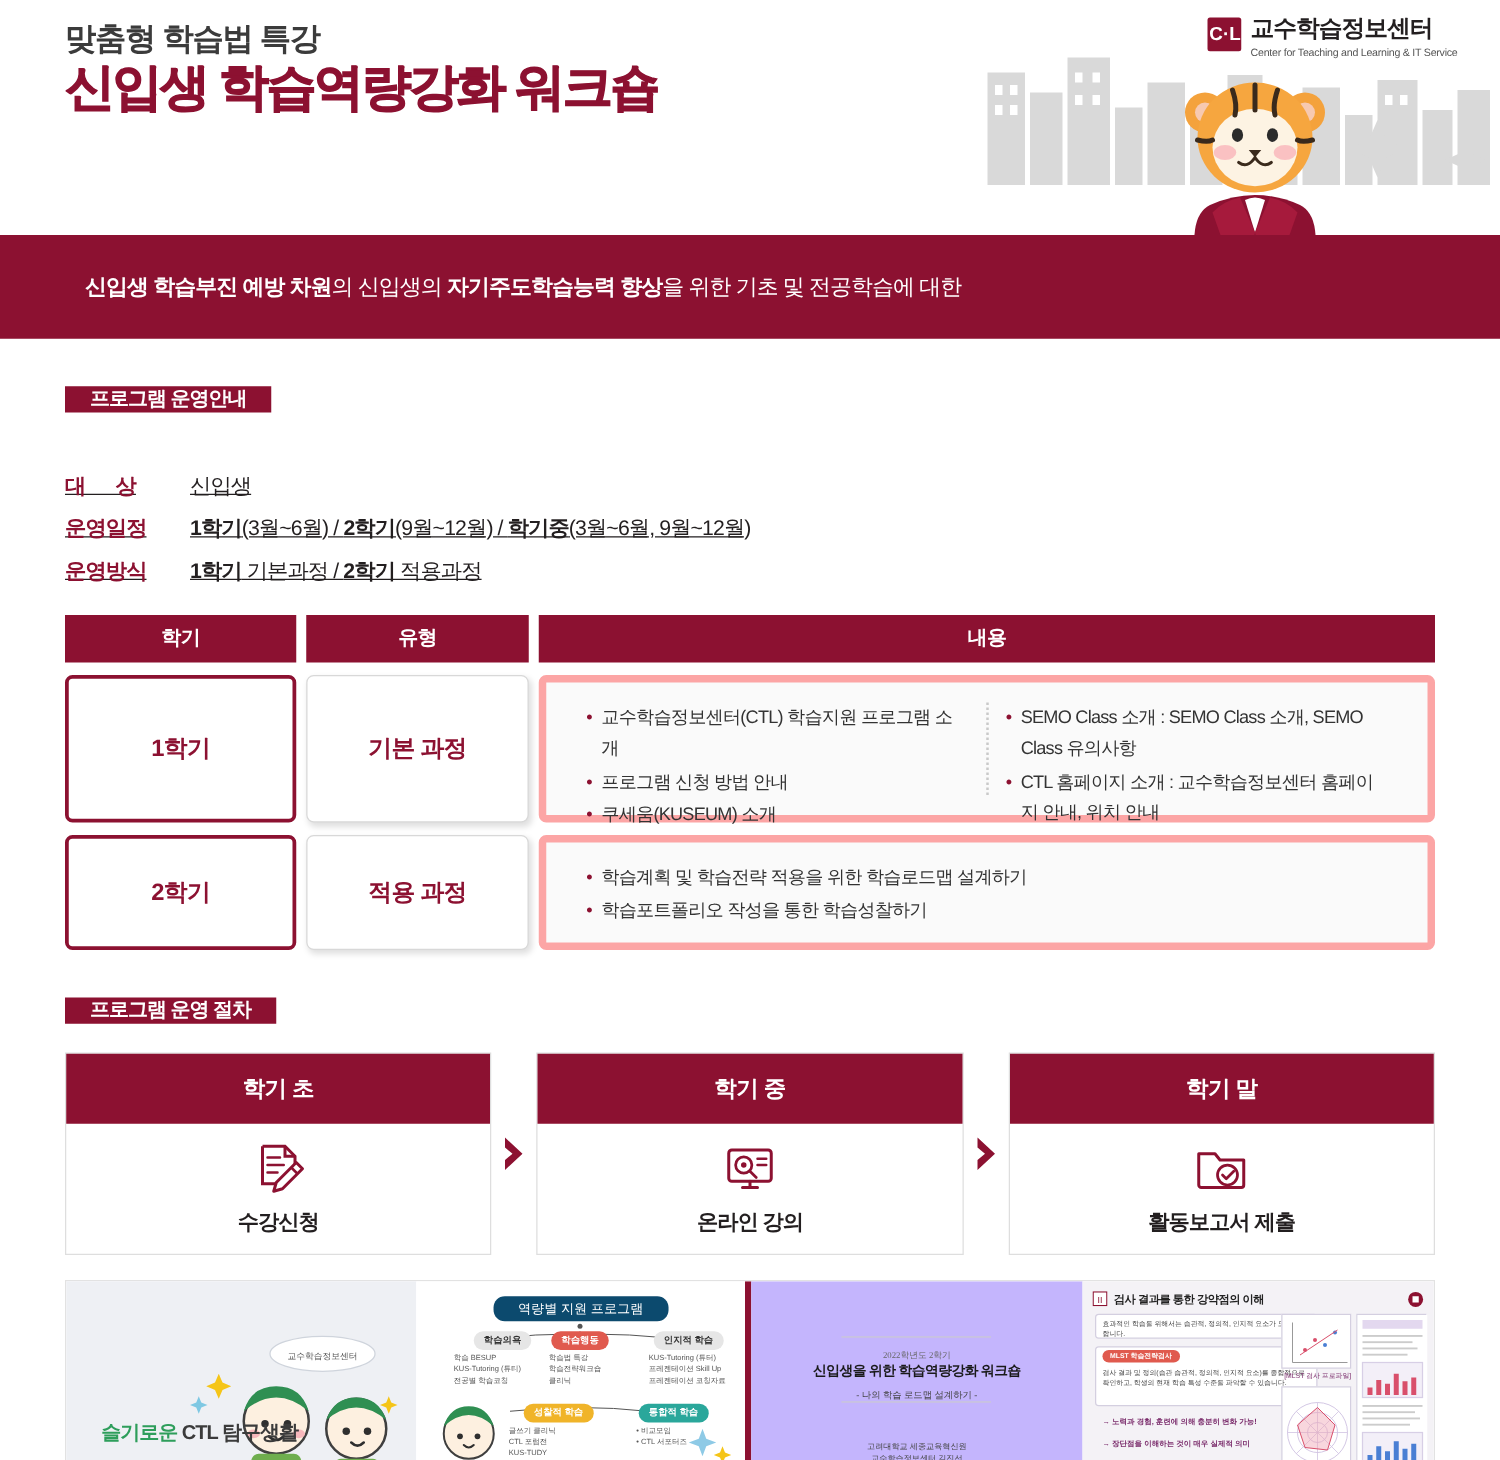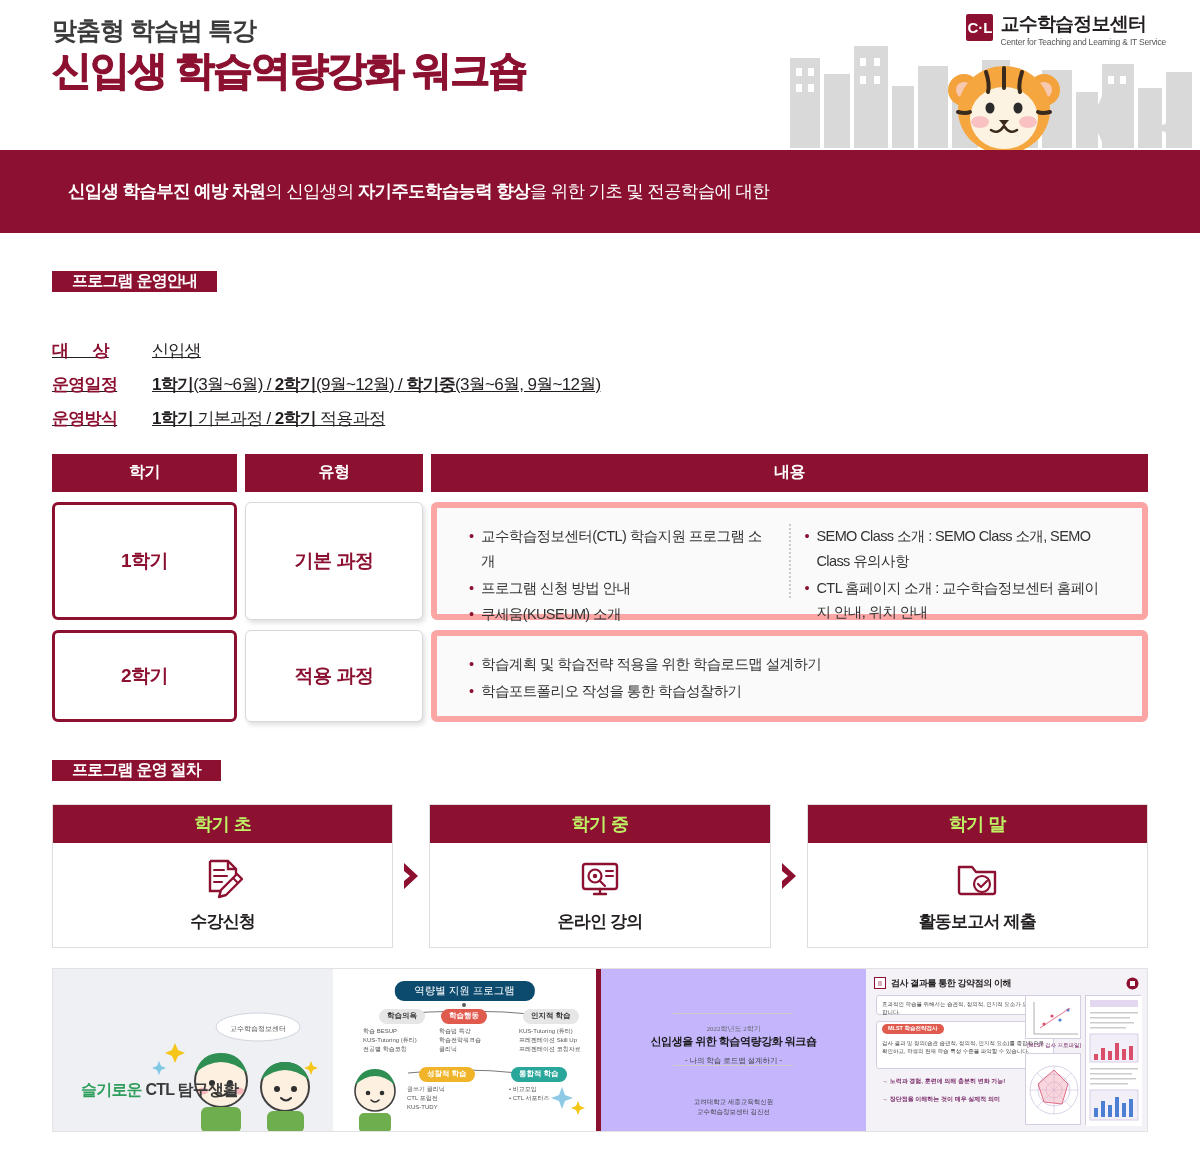--- a/index.html
+++ b/index.html
@@ -10,21 +10,21 @@
     background: #ffffff;
     font-family: "Liberation Sans", sans-serif;
     color: #231f20;
     position: relative;
     overflow: hidden;
   }
 
   
   .header {
     position: relative;
-    height: 150px;
+    height: 188px;
     background: #ffffff;
     overflow: hidden;
   }
   .header-city {
     position: absolute;
     right: 0; top: 0;
     width: 420px; height: 148px;
     opacity: 1;
   }
   .header-inner {
@@ -239,24 +239,24 @@
     display: flex;
     align-items: stretch;
   }
   .pcard {
     flex: 1;
     border: 1px solid #dedede;
     background: #fff;
   }
   .pcard-head {
     background: #8c1131;
-    color: #bef264;
+    color: #ffffff;
     font-size: 18px;
     font-weight: bold;
-    height: 38px;
+    height: 56px;
     display: flex;
     align-items: center;
     justify-content: center;
     letter-spacing: -0.5px;
   }
   .pcard-body {
     height: 104px;
     display: flex;
     flex-direction: column;
     align-items: center;

